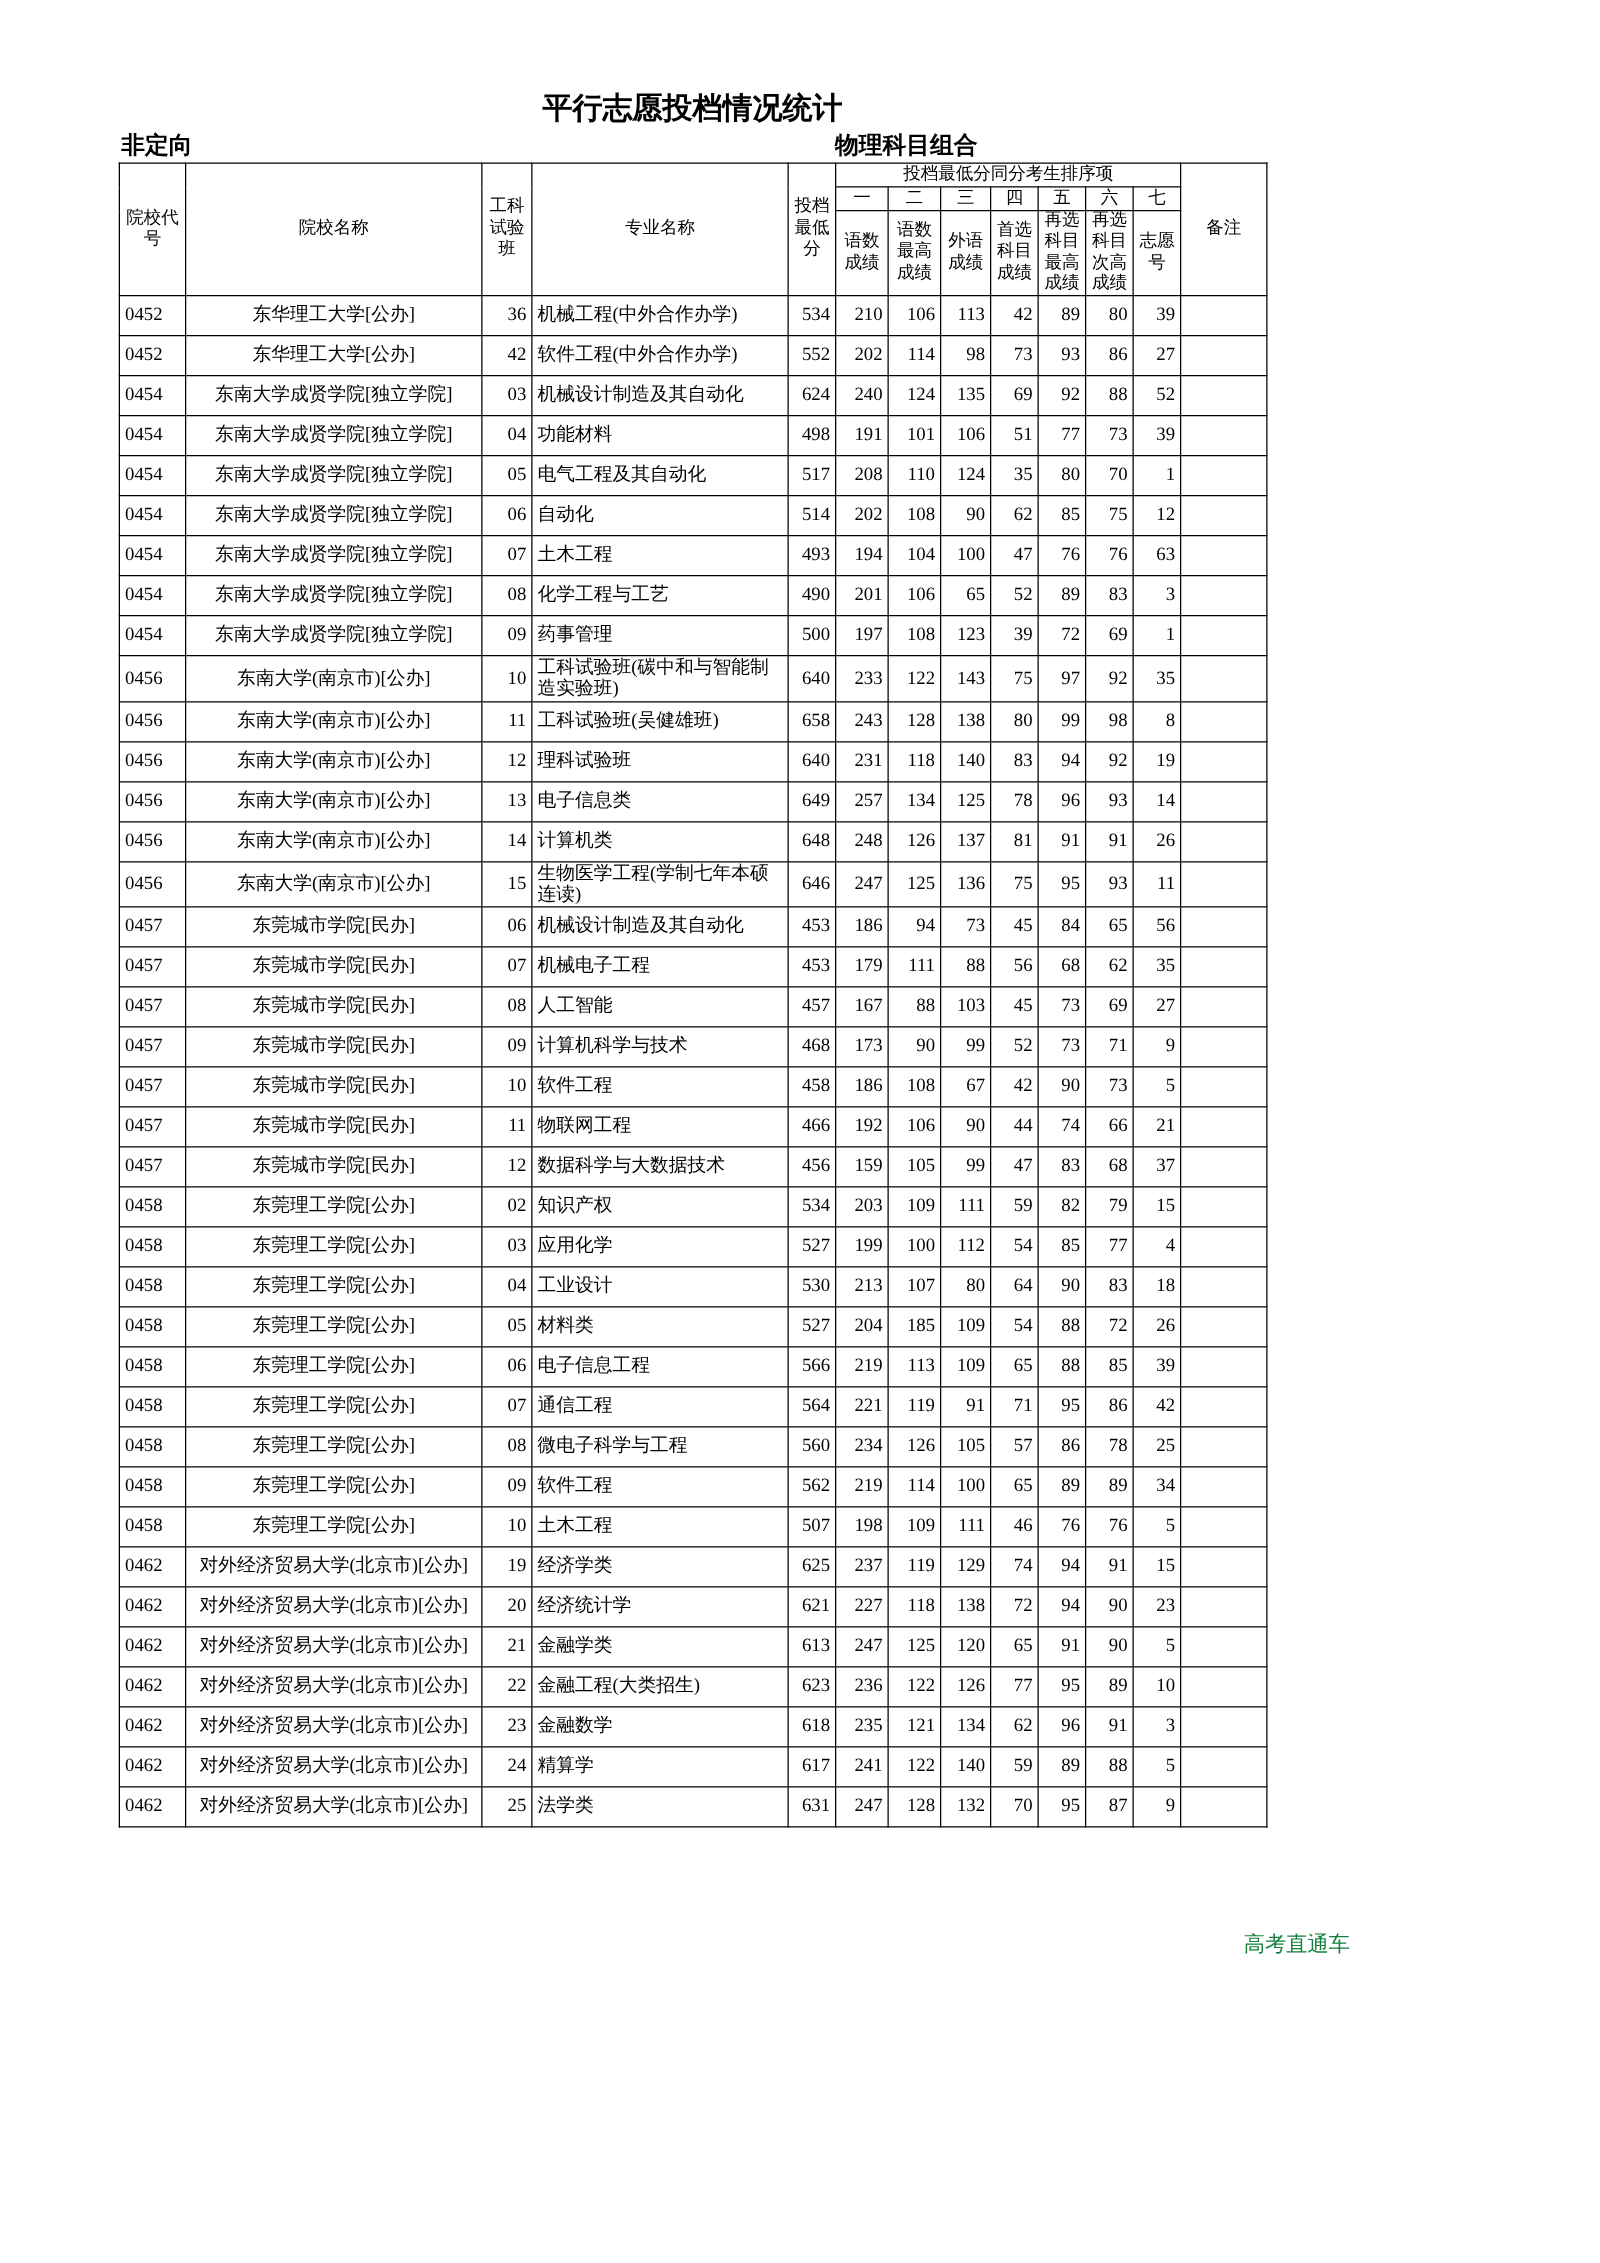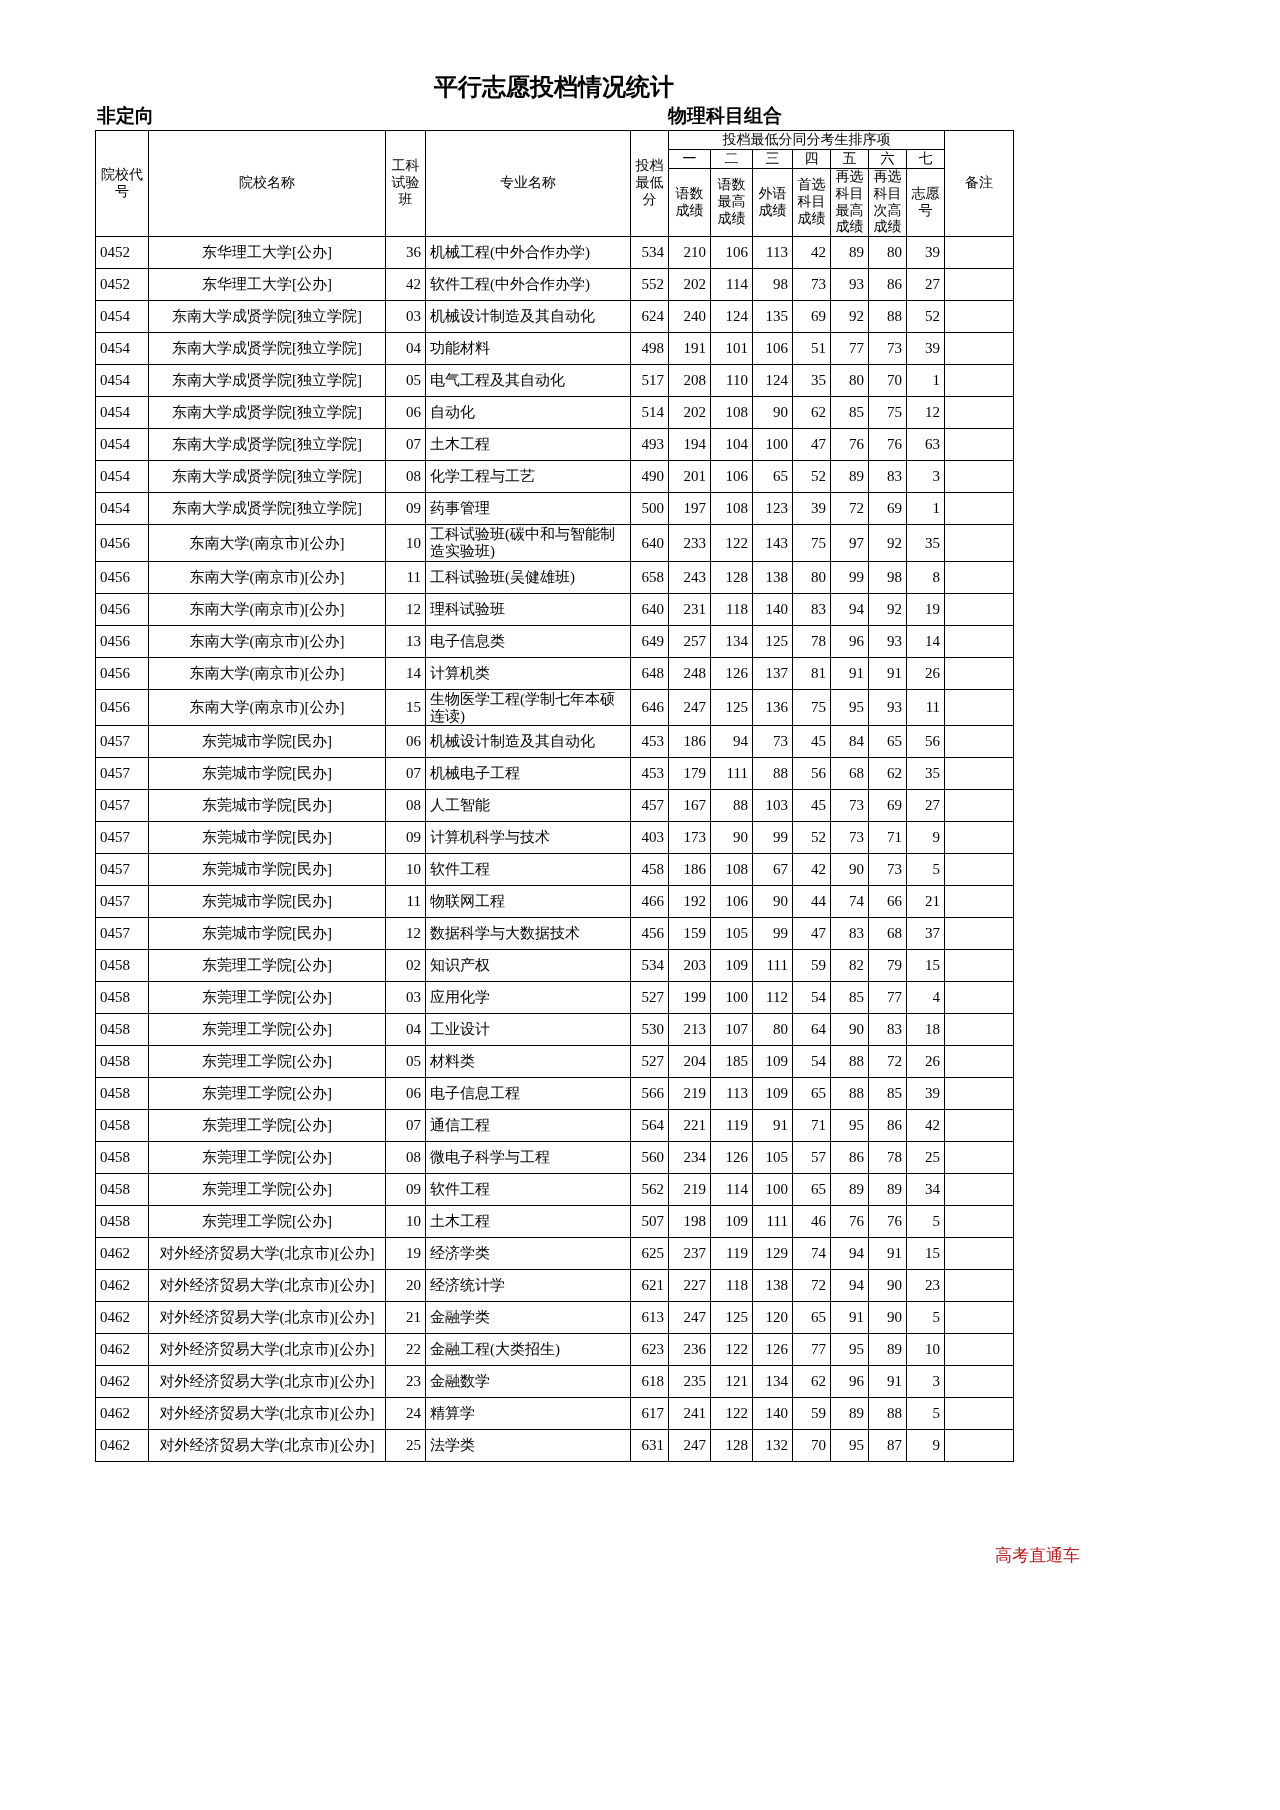--- a/index.html
+++ b/index.html
@@ -93,21 +93,21 @@
     width: 918px;
     text-align: center;
     font-size: 15px;
   }
   .watermark {
     position: absolute;
     top: 1544px;
     left: 995px;
     font-family: "Liberation Sans", "DejaVu Sans", sans-serif;
     font-size: 17px;
-    color: #b91c1c;
+    color: #15803d;
   }
 </style>
 </head>
 <body>
 
 <div class="page">
 
   <div class="title-line title-2">平行志愿投档情况统计</div>
 
   <div class="label-left">非定向</div>
@@ -427,21 +427,21 @@
           <td class="c9">73</td>
           <td class="c10">69</td>
           <td class="c11">27</td>
           <td class="c12"></td>
         </tr>
         <tr>
           <td class="c0">0457</td>
           <td class="c1">东莞城市学院[民办]</td>
           <td class="c2">09</td>
           <td class="c3">计算机科学与技术</td>
-          <td class="c4">403</td>
+          <td class="c4">468</td>
           <td class="c5">173</td>
           <td class="c6">90</td>
           <td class="c7">99</td>
           <td class="c8">52</td>
           <td class="c9">73</td>
           <td class="c10">71</td>
           <td class="c11">9</td>
           <td class="c12"></td>
         </tr>
         <tr>

